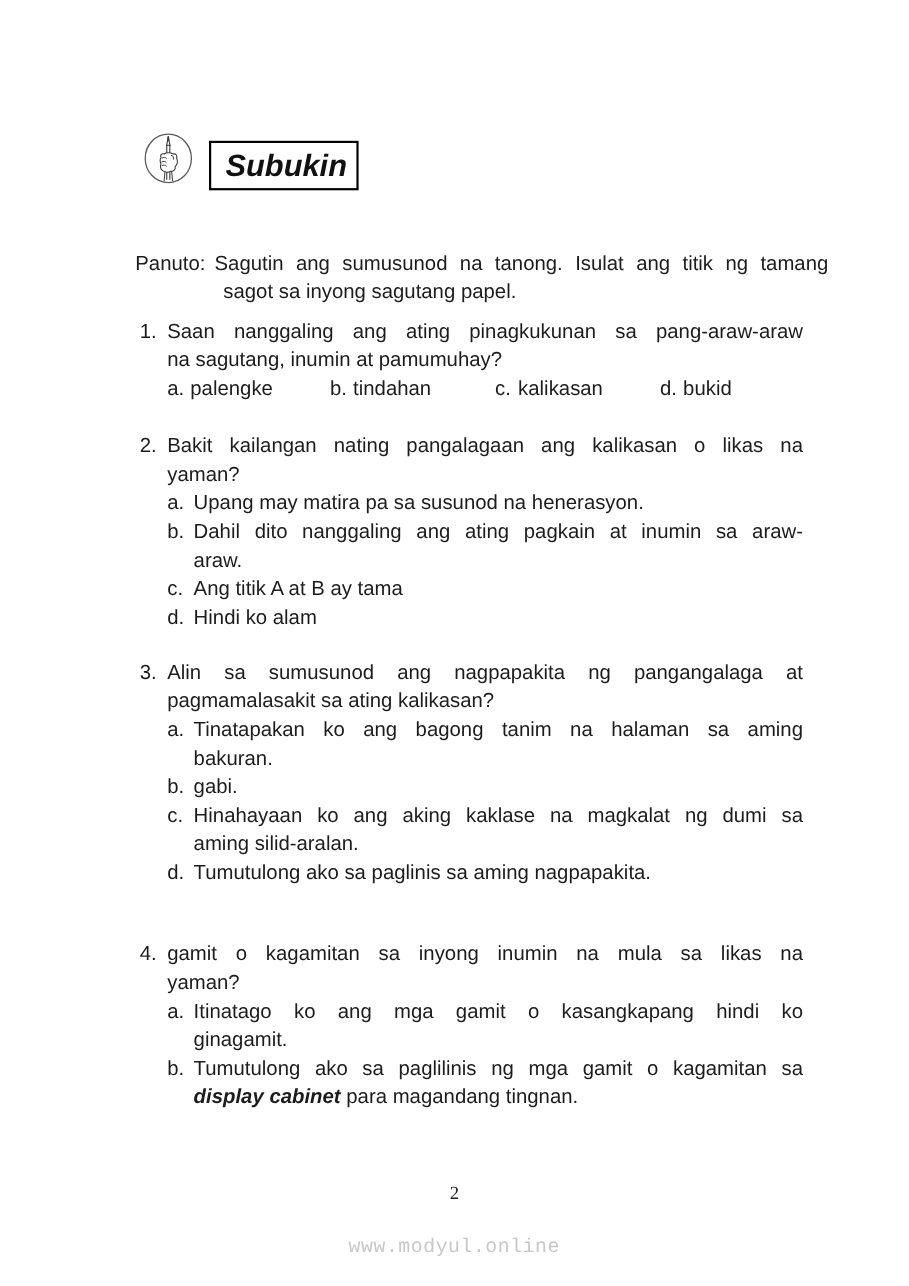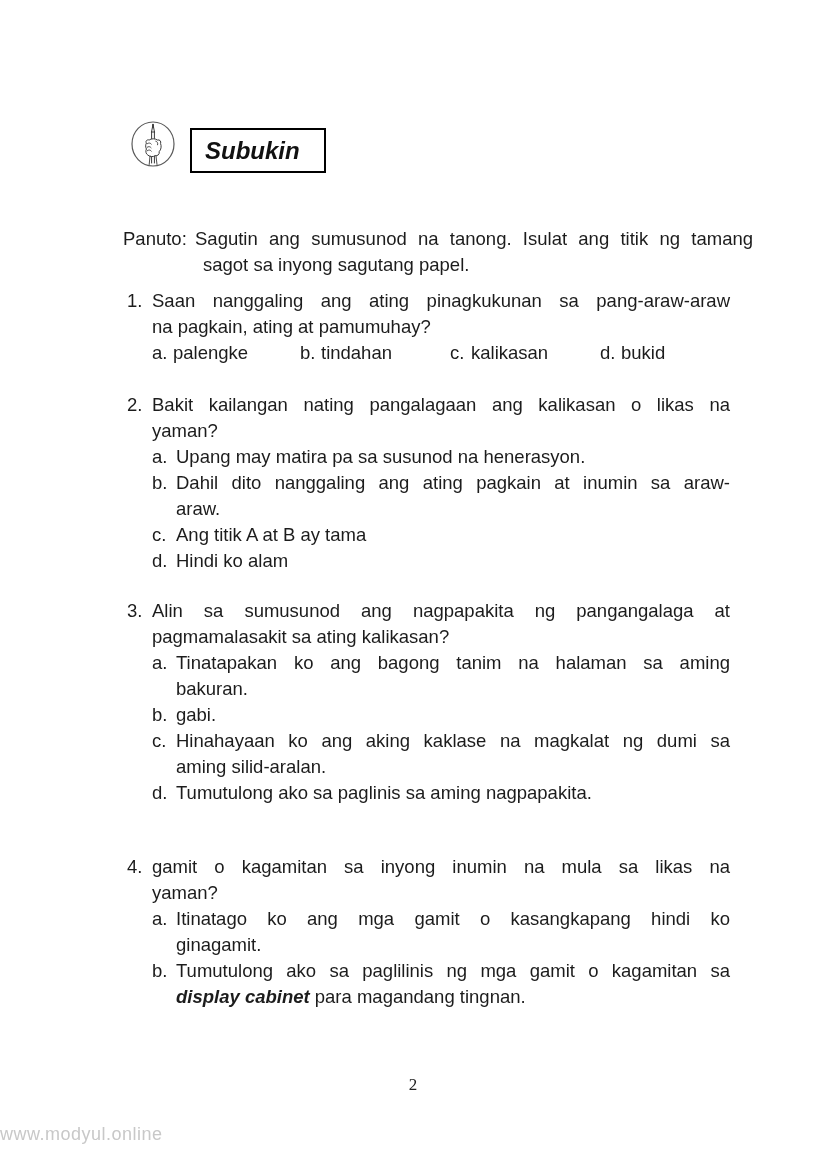--- a/index.html
+++ b/index.html
@@ -12,21 +12,21 @@
     overflow:hidden;
   }
   
   .badge{position:absolute;left:131px;top:121px;}
   .title-box{
     position:absolute;left:190px;top:128px;
     width:119px;height:41px;border:2px solid #000;
     display:flex;align-items:center;
     padding-left:13px;box-sizing:content-box;
   }
-  .title{font-size:24px;font-weight:bold;font-style:italic;color:#111;}
+  .title{font-size:28px;font-weight:bold;font-style:italic;color:#111;}
   
   .panuto{position:absolute;left:100px;top:226px;width:630px;display:flex;margin-left:23px;}
   .panuto-label{flex:none;width:72px;}
   .panuto-body{width:558px;}
   .indent8{padding-left:8px;}
   
   .line{text-align:left;}
   .line.j{text-align:justify;text-align-last:justify;}
   
   .question{position:absolute;left:127px;width:603px;}
@@ -45,22 +45,22 @@
   .opt-row{display:flex;}
   .opt-letter{flex:none;width:24px;}
   .opt-body{width:554px;}
   .bi{font-weight:bold;font-style:italic;}
   
   .page-num{
     position:absolute;left:0;right:0;top:1072px;text-align:center;
     font-family:"Liberation Serif","DejaVu Serif",serif;font-size:17px;color:#222;
   }
   .watermark{
-    position:absolute;left:0;right:0;top:1124px;text-align:left;
-    font-size:18px;letter-spacing:0.5px;color:#c8c8c8;line-height:20px;
+    position:absolute;left:0;right:0;top:1124px;text-align:center;
+    font-size:18px;letter-spacing:0.5px;color:#c8c8c8;line-height:20px;font-family:Liberation Mono, monospace;
   }
 </style>
 </head>
 <body>
 
 <div class="page">
 
   <svg class="badge" width="44" height="46" viewBox="0 0 44 46">
     <ellipse cx="22" cy="23" rx="21" ry="22" fill="none" stroke="#5a5a5a" stroke-width="1.2"></ellipse>
     <g stroke="#3a3a3a" stroke-width="1" fill="none" stroke-linecap="round">
@@ -94,21 +94,21 @@
       <div class="line j">Sagutin ang sumusunod na tanong. Isulat ang titik ng tamang</div>
       <div class="line indent8">sagot sa inyong sagutang papel.</div>
     </div>
   </div>
 
   <div class="question" style="top:288px">
     <div class="q-row">
       <span class="q-num">1.</span>
       <div class="q-body">
         <div class="line j">Saan nanggaling ang ating pinagkukunan sa pang-araw-araw</div>
-        <div class="line">na pagkain, ating at pamumuhay?</div>
+        <div class="line">na sagutang, inumin at pamumuhay?</div>
         <div class="opt-inline">
           <span class="io io-a">
               <span class="io-letter">a.</span>
               <span>palengke</span>
             </span>
           <span class="io io-b">
               <span class="io-letter">b.</span>
               <span>tindahan</span>
             </span>
           <span class="io io-c">

